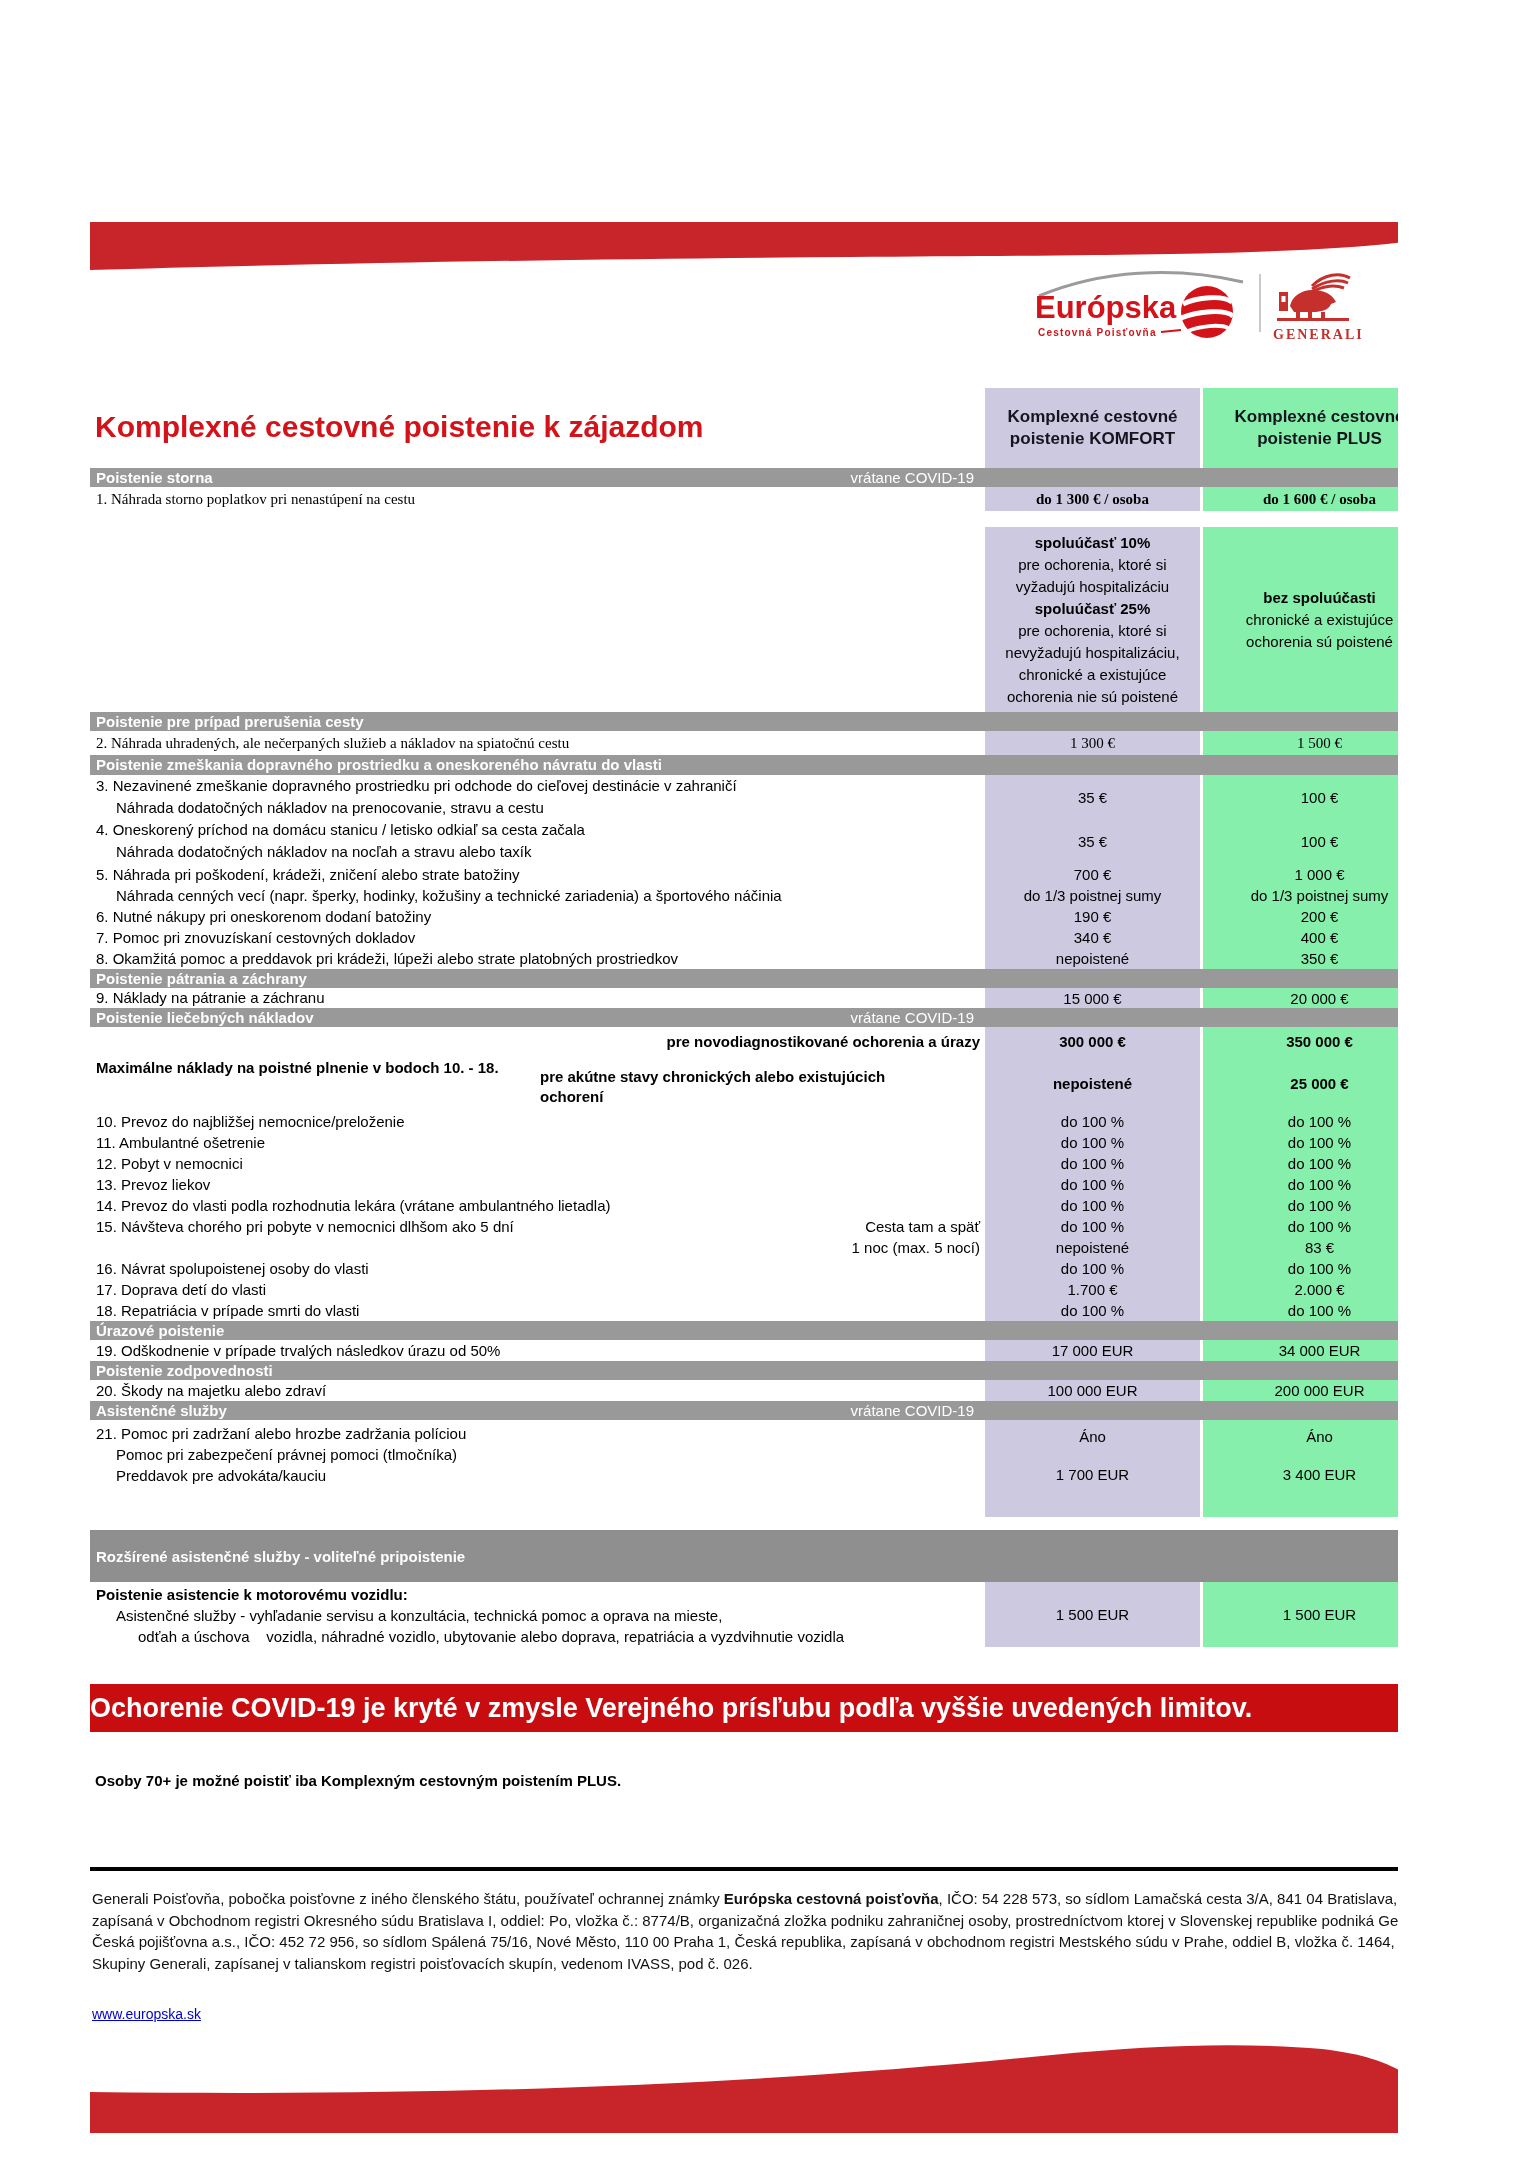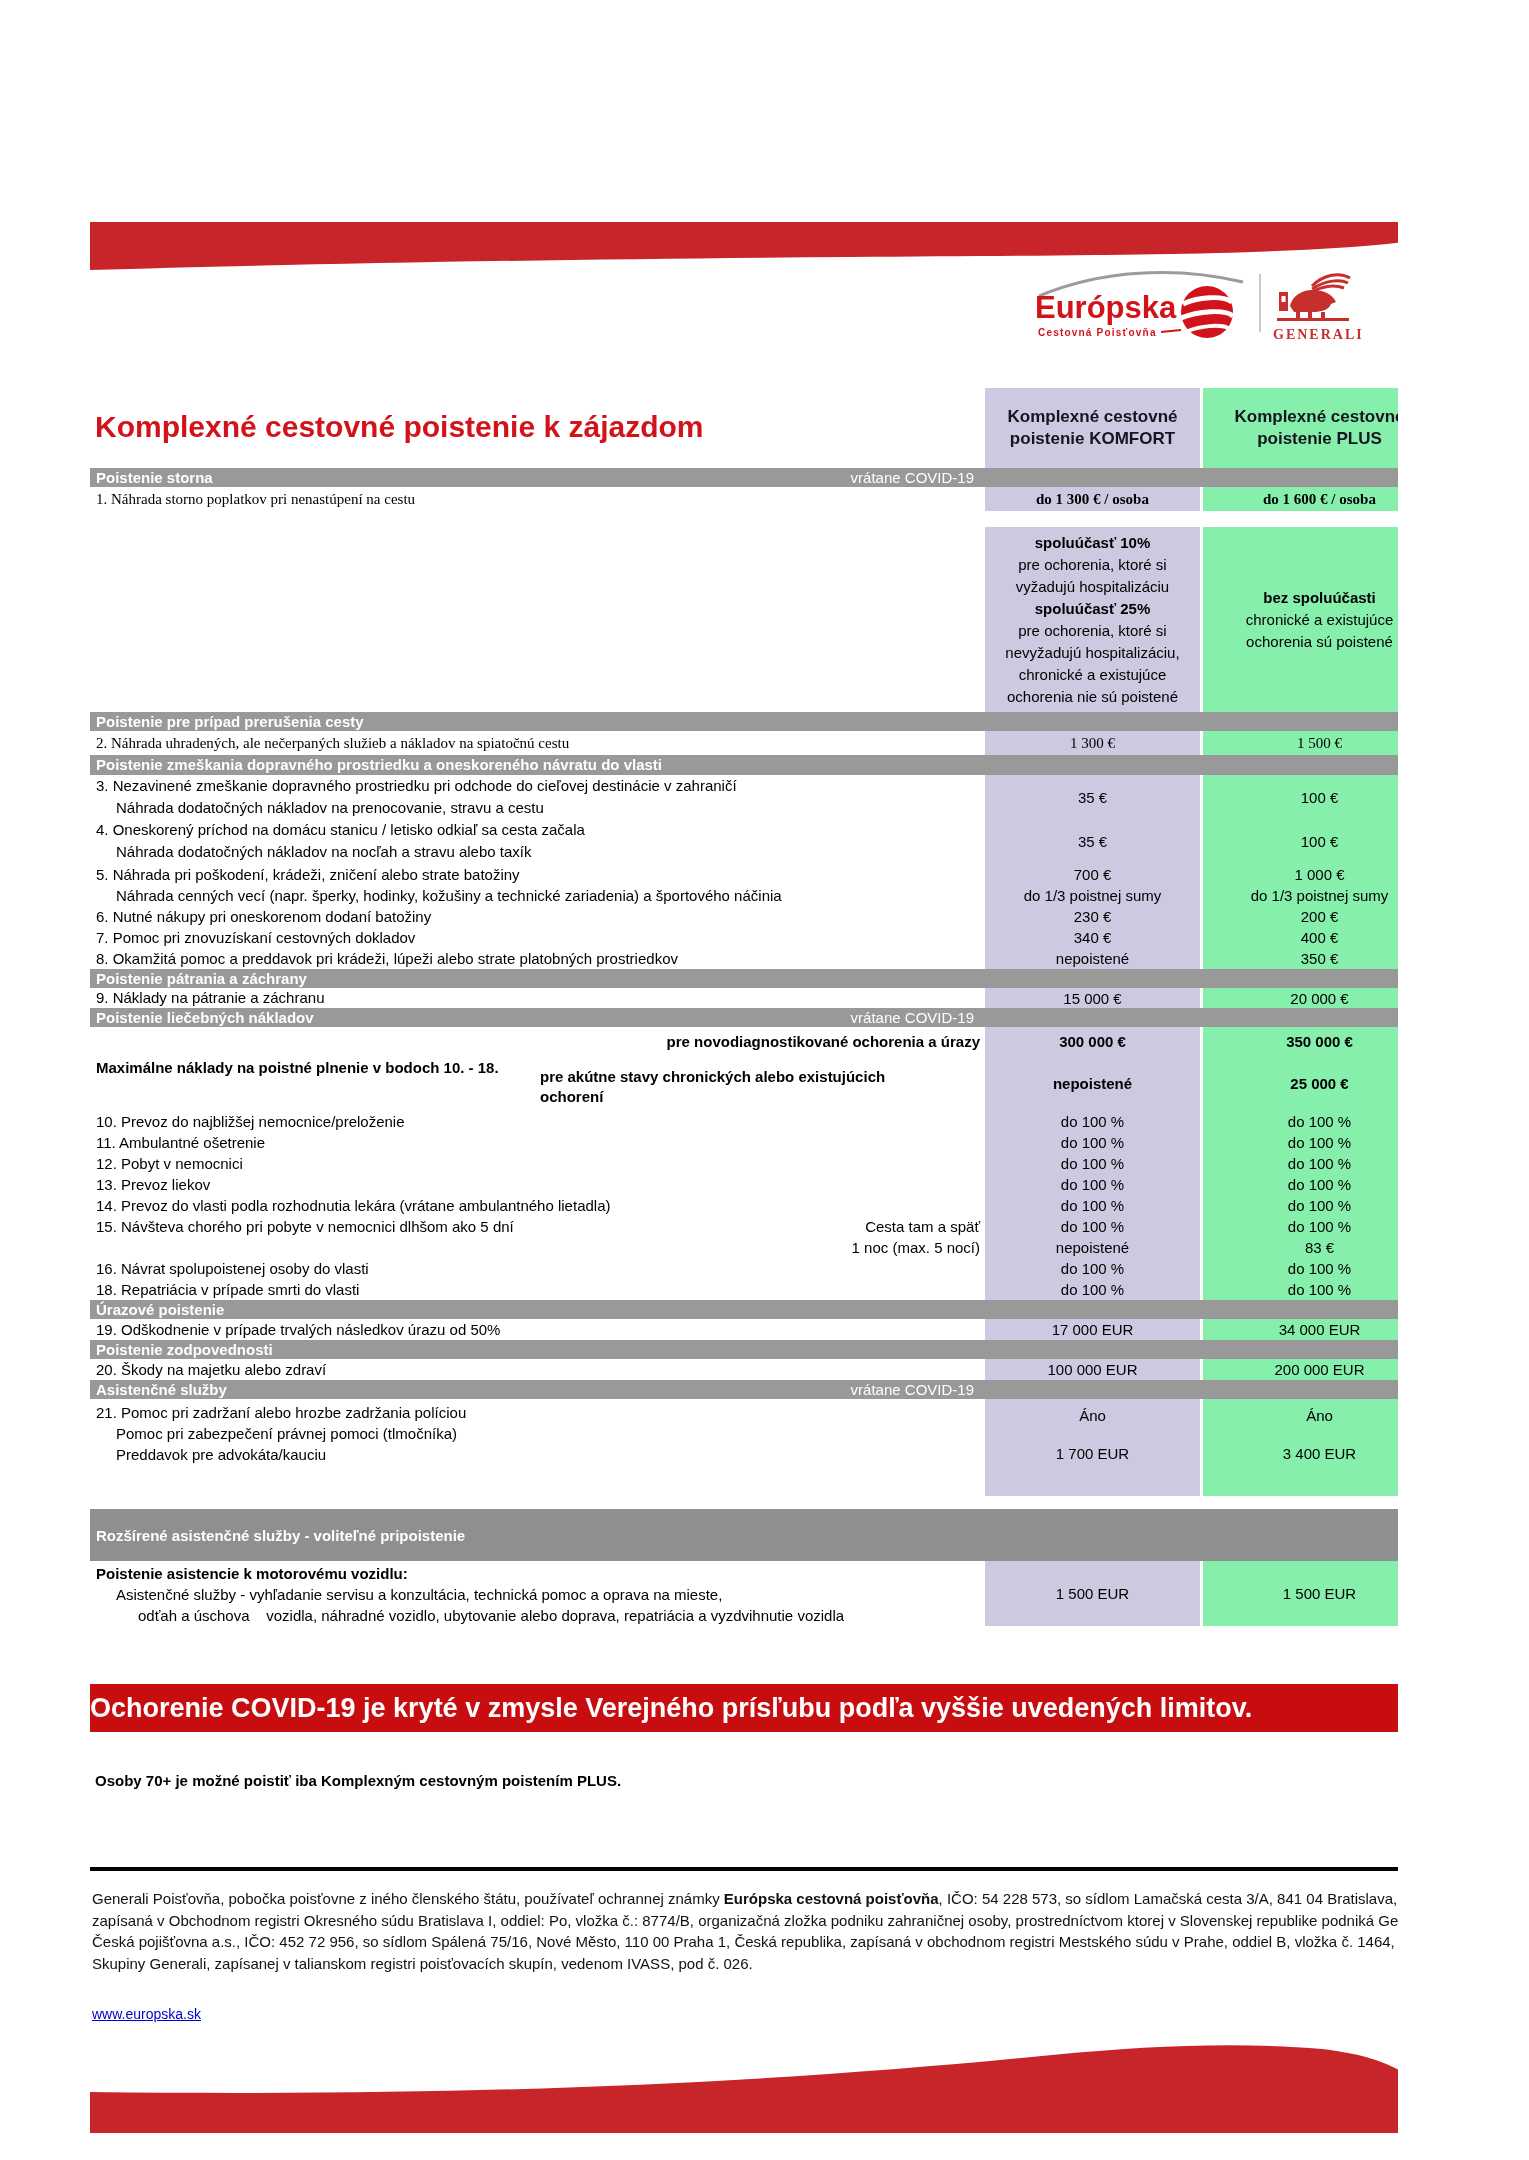--- a/index.html
+++ b/index.html
@@ -199,21 +199,21 @@
       <div class="cell k">700 €</div>
       <div class="cell p">1 000 €</div>
     </div>
     <div class="trow r">
       <div class="lbl" style="padding-left:26px;">Náhrada cenných vecí (napr. šperky, hodinky, kožušiny a technické zariadenia) a športového náčinia</div>
       <div class="cell k">do 1/3 poistnej sumy</div>
       <div class="cell p">do 1/3 poistnej sumy</div>
     </div>
     <div class="trow r">
       <div class="lbl">6. Nutné nákupy pri oneskorenom dodaní batožiny</div>
-      <div class="cell k">230 €</div>
+      <div class="cell k">190 €</div>
       <div class="cell p">200 €</div>
     </div>
     <div class="trow r">
       <div class="lbl">7. Pomoc pri znovuzískaní cestovných dokladov</div>
       <div class="cell k">340 €</div>
       <div class="cell p">400 €</div>
     </div>
     <div class="trow r">
       <div class="lbl">8. Okamžitá pomoc a preddavok pri krádeži, lúpeži alebo strate platobných prostriedkov</div>
       <div class="cell k">nepoistené</div>
@@ -287,20 +287,25 @@
       <span class="note">1 noc (max. 5 nocí)</span>
       <div class="cell k">nepoistené</div>
       <div class="cell p">83 €</div>
     </div>
     <div class="trow r">
       <div class="lbl">16. Návrat spolupoistenej osoby do vlasti</div>
       <div class="cell k">do 100 %</div>
       <div class="cell p">do 100 %</div>
     </div>
     <div class="trow r">
+      <div class="lbl">17. Doprava detí do vlasti</div>
+      <div class="cell k">1.700 €</div>
+      <div class="cell p">2.000 €</div>
+    </div>
+    <div class="trow r">
       <div class="lbl">18. Repatriácia v prípade smrti do vlasti</div>
       <div class="cell k">do 100 %</div>
       <div class="cell p">do 100 %</div>
     </div>
 
     <div class="bar">
       <span>Úrazové poistenie</span>
     </div>
 
     <div class="trow r">

